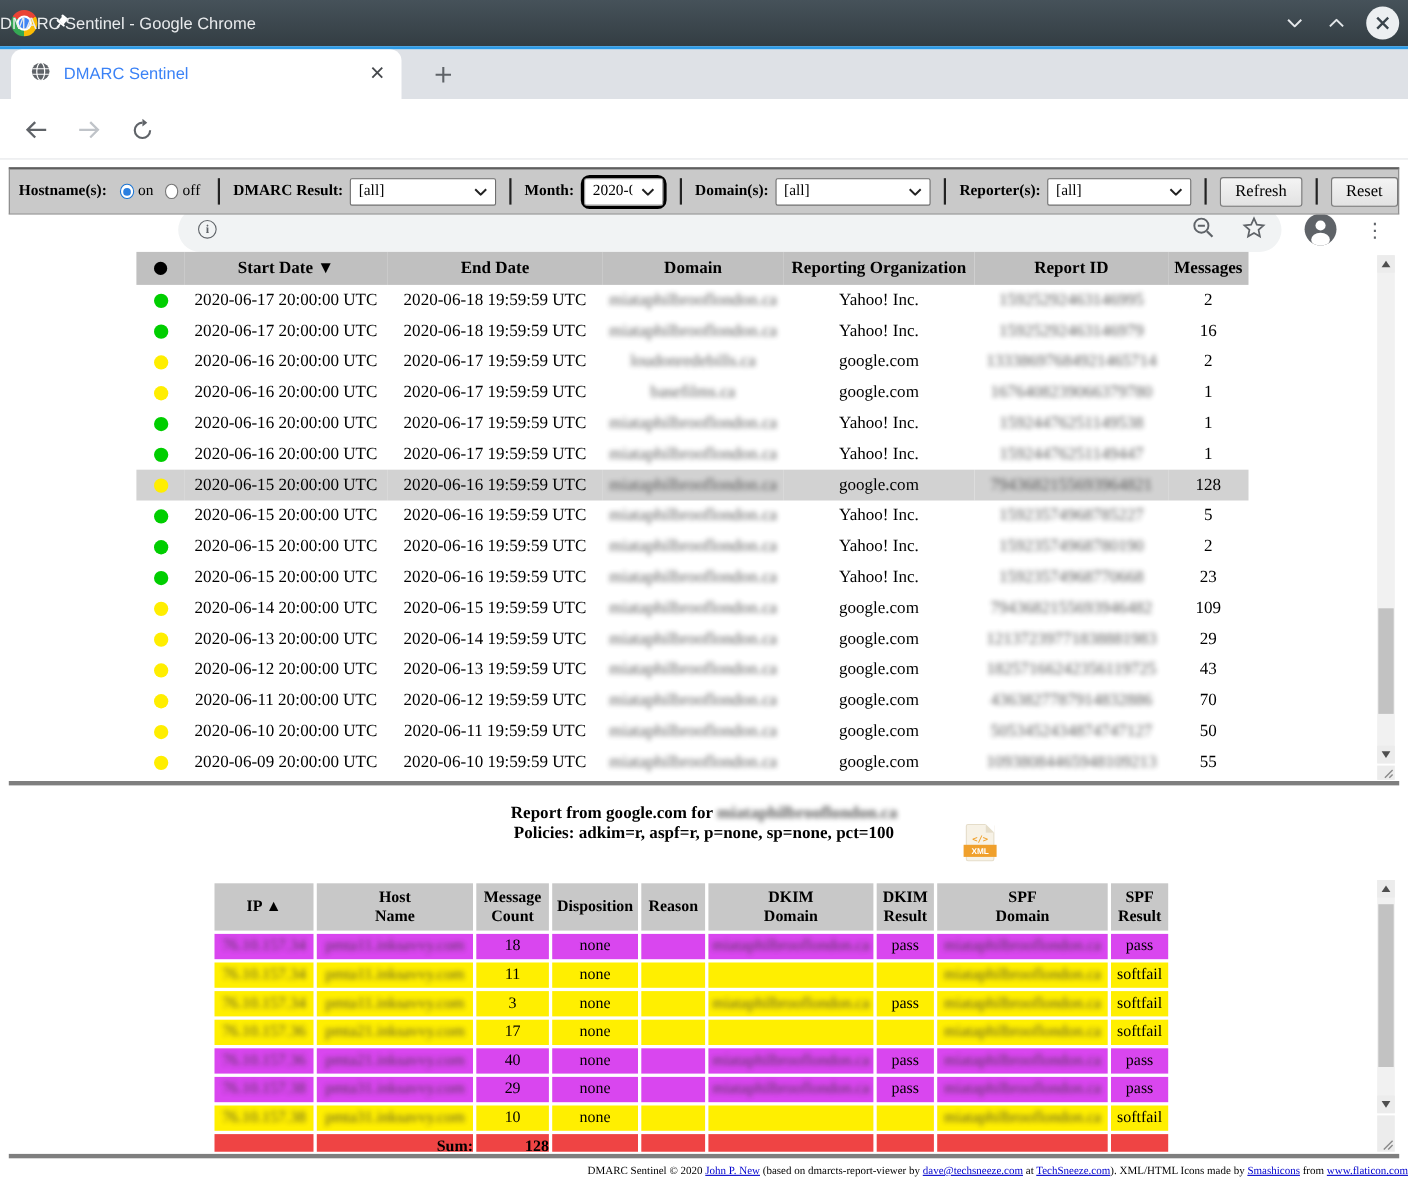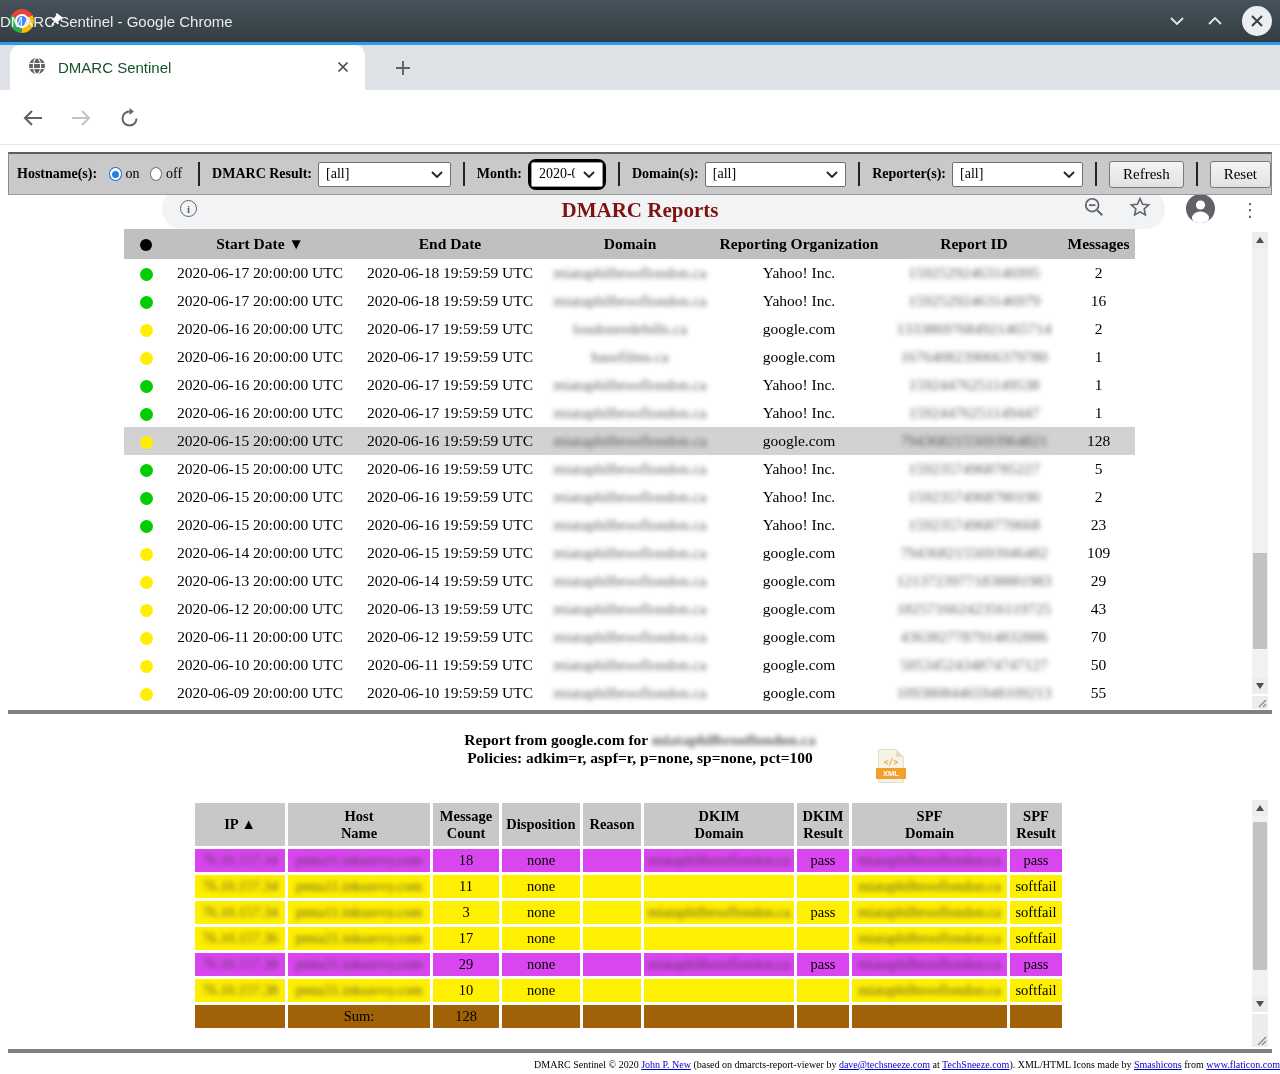--- a/index.html
+++ b/index.html
@@ -22,21 +22,21 @@
   .winbtns { position:absolute; right:8px; top:0; height:42px; display:flex; align-items:center; gap:16px; }
   .winbtn { width:22px; height:22px; display:flex; align-items:center; justify-content:center; }
   .close-circle { width:30px; height:30px; border-radius:50%; background:#eceff1;
     display:flex; align-items:center; justify-content:center; }
   .blue-line { position:absolute; left:0; top:42px; width:1280px; height:3px; background:#2e9be6; }
 
   .tabstrip { position:absolute; left:0; top:45px; width:1280px; height:45px; background:#dee1e6; }
   .tab { position:absolute; left:10px; top:0; width:355px; height:45px; background:#fff;
     border-radius:10px 10px 0 0; display:flex; align-items:center; }
   .tab-fav { margin-left:18px; }
-  .tab-label { margin-left:12px; font:15px "Liberation Sans", sans-serif; color:#14532d; flex:1; }
+  .tab-label { margin-left:12px; font:15px "Liberation Sans", sans-serif; color:#3b82f6; flex:1; }
   .tab-close { margin-right:16px; }
   .newtab { position:absolute; left:388px; top:8px; width:30px; height:30px;
     display:flex; align-items:center; justify-content:center; }
 
   .toolbar { position:absolute; left:0; top:90px; width:1280px; height:55px; background:#fff;
     border-bottom:1px solid #e3e5e8; }
   .navbtn { position:absolute; top:14px; width:28px; height:28px; display:flex;
     align-items:center; justify-content:center; }
   .omnibox { position:absolute; left:162px; top:99px; width:1003px; height:40px;
     background:#f1f3f4; border-radius:20px; }
@@ -102,21 +102,21 @@
     color:#fff; font:bold 7.5px "Liberation Sans", sans-serif; text-align:center; line-height:11px; }
 
   #detail-clip { position:absolute; left:0; top:800px; width:1248px; height:247px; overflow:hidden;padding-left:28px; }
   #detail-table { position:absolute; left:192px; top:0; border-collapse:separate; border-spacing:3px;
     font-size:14.5px; table-layout:fixed; }
   #detail-table th { background:#c8c8c8; font-weight:bold; text-align:center; height:43px;
     line-height:17px; white-space:pre-line; font-size:14.5px; }
   #detail-table td { height:23px; text-align:center; overflow:hidden; white-space:nowrap; }
   #detail-table tr.green td { background:#d946ef; }
   #detail-table tr.yellow td { background:#ffef00; }
-  #detail-table tr.sumrow td { background:#a16207; font-weight:normal; }
+  #detail-table tr.sumrow td { background:#ef4444; font-weight:bold;text-align:right; }
   #detail-table col:nth-child(1){width:90px;}  #detail-table col:nth-child(2){width:142px;}
   #detail-table col:nth-child(3){width:66px;}  #detail-table col:nth-child(4){width:78px;}
   #detail-table col:nth-child(5){width:58px;}  #detail-table col:nth-child(6){width:150px;}
   #detail-table col:nth-child(7){width:52px;}  #detail-table col:nth-child(8){width:155px;}
   #detail-table col:nth-child(9){width:52px;}
 
   
   .sbar { position:absolute; left:1252px; width:16px; background:#f1f1f1; }
   .sb-arrow { position:absolute; left:0; width:16px; height:16px; background:#ececec;
     display:flex; align-items:center; justify-content:center; }
@@ -277,21 +277,20 @@
       <svg width="12" height="7" viewBox="0 0 12 7">
           <polyline points="1,1 6,6 11,1" fill="none" stroke="#222" stroke-width="1.8"></polyline>
         </svg>
     </span>
     <span class="fsep"></span>
     <span class="pushbtn">Refresh</span>
     <span class="fsep"></span>
     <span class="pushbtn">Reset</span>
   </div>
 
-  <div class="page-title">DMARC Reports</div>
   <table id="reports-table">
     <colgroup>
         <col>
         <col>
         <col>
         <col>
         <col>
         <col>
         <col>
       </colgroup>
@@ -554,20 +553,31 @@
             <td><span class="blur">pmta21.inksavvy.com</span></td>
             <td>17</td>
             <td>none</td>
             <td></td>
             <td></td>
             <td></td>
             <td><span class="blur">miataphilbrooflondon.ca</span></td>
             <td>softfail</td>
           </tr>
           <tr class="green">
+            <td><span class="blur">76.10.157.36</span></td>
+            <td><span class="blur">pmta21.inksavvy.com</span></td>
+            <td>40</td>
+            <td>none</td>
+            <td></td>
+            <td><span class="blur">miataphilbrooflondon.ca</span></td>
+            <td>pass</td>
+            <td><span class="blur">miataphilbrooflondon.ca</span></td>
+            <td>pass</td>
+          </tr>
+          <tr class="green">
             <td><span class="blur">76.10.157.38</span></td>
             <td><span class="blur">pmta31.inksavvy.com</span></td>
             <td>29</td>
             <td>none</td>
             <td></td>
             <td><span class="blur">miataphilbrooflondon.ca</span></td>
             <td>pass</td>
             <td><span class="blur">miataphilbrooflondon.ca</span></td>
             <td>pass</td>
           </tr>

